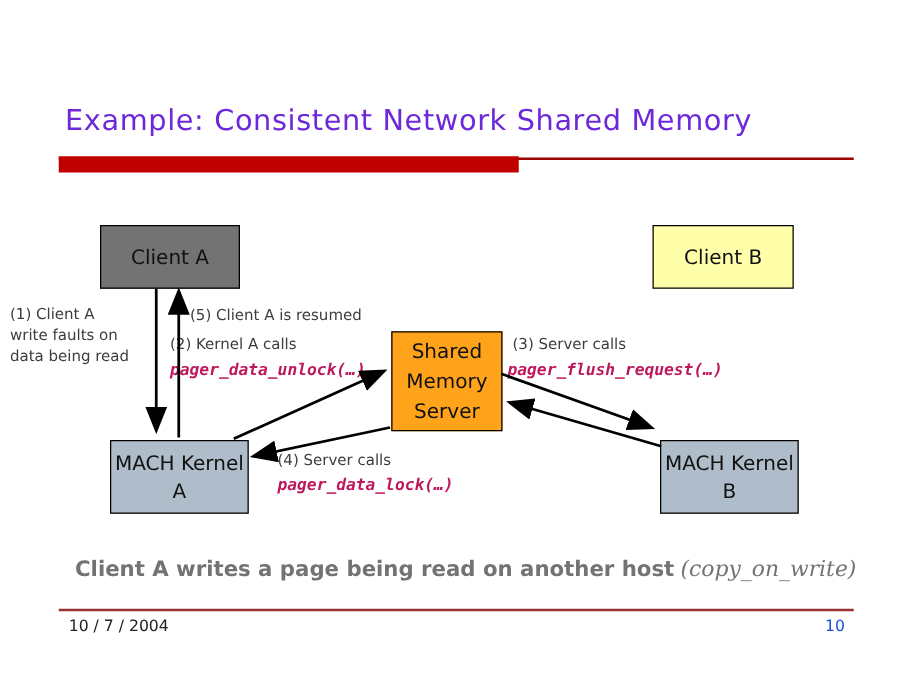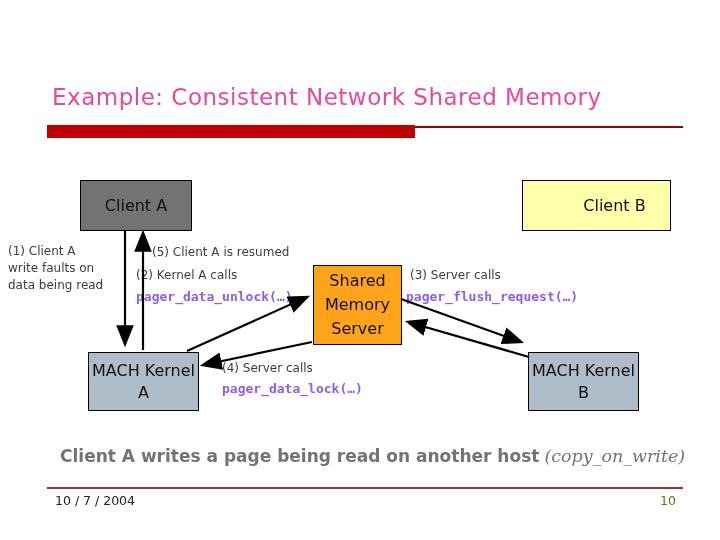--- a/index.html
+++ b/index.html
@@ -4,44 +4,44 @@
 <style>
   html,body{margin:0;padding:0;}
   body{
     width:720px;height:540px;position:relative;background:#ffffff;
     font-family:"DejaVu Sans","Liberation Sans",sans-serif;
     overflow:hidden;
   }
   .abs{position:absolute;}
   
   .slide-title{
-    left:52px;top:84px;font-size:23px;color:#ec4899;letter-spacing:0.5px;
+    left:52px;top:84px;font-size:23px;color:#6d28d9;letter-spacing:0.5px;
     white-space:nowrap;z-index:3;
   }
   .rule-thin{left:47px;top:126px;width:636px;height:2px;background:#990000;z-index:1;}
   .rule-thick{left:47px;top:125px;width:368px;height:13px;background:#c00000;z-index:2;}
   
   .node{
     border:1.5px solid #000;display:flex;flex-direction:column;
     align-items:center;justify-content:center;text-align:center;
     font-size:16px;color:#111;z-index:2;line-height:1.35;
   }
   .node .nowrap{white-space:nowrap;}
   .client-a{left:80px;top:180px;width:110px;height:49px;background:#737373;border-width:1.5px;}
-  .client-b{left:522px;top:180px;width:111px;height:49px;background:#ffffaa;padding-left:36px;}
+  .client-b{left:522px;top:180px;width:111px;height:49px;background:#ffffaa;}
   .server{left:313px;top:265px;width:87px;height:78px;background:#ffa31b;font-size:16px;line-height:24px;}
   .kernel{background:#aebdc9;width:109px;height:57px;}
   .kernel-a{left:88px;top:352px;}
   .kernel-b{left:528px;top:352px;}
   
   .note{font-size:12px;color:#3d3d3d;line-height:17px;z-index:3;}
   .code{
     font-family:"DejaVu Sans Mono","Liberation Mono",monospace;
-    font-weight:bold;color:#8b5cf6;font-size:13px;line-height:16px;
-    white-space:nowrap;z-index:3;
+    font-weight:bold;color:#be185d;font-size:13px;line-height:16px;
+    white-space:nowrap;z-index:3;font-style:italic;
   }
   .step1{left:8px;top:243px;width:126px;}
   .step5{left:152px;top:244px;white-space:nowrap;}
   .step2-label{left:136px;top:267px;white-space:nowrap;}
   .step2-code{left:136px;top:289px;}
   .step3-label{left:410px;top:267px;white-space:nowrap;}
   .step3-code{left:406px;top:289px;}
   .step4-label{left:222px;top:360px;white-space:nowrap;}
   .step4-code{left:222px;top:381px;}
   
@@ -50,21 +50,21 @@
   .caption{
     left:60px;top:446px;width:624px;text-align:center;font-size:17px;
     font-weight:bold;color:#737373;white-space:nowrap;z-index:3;
   }
   .caption .em{
     font-family:"DejaVu Serif","Liberation Serif",serif;
     font-style:italic;font-weight:normal;margin-left:5px;font-size:17.5px;
   }
   .foot-rule{left:47px;top:487px;width:636px;height:1.5px;background:#993333;z-index:1;}
   .foot-date{left:55px;top:493px;font-size:12.5px;color:#222;z-index:3;}
-  .foot-page{left:620px;top:493px;width:56px;text-align:right;font-size:12.5px;color:#4d7c0f;z-index:3;}
+  .foot-page{left:620px;top:493px;width:56px;text-align:right;font-size:12.5px;color:#1d4ed8;z-index:3;}
 </style>
 </head>
 <body>
 
 <div class="abs slide-title">Example: Consistent Network Shared Memory</div>
 <div class="abs rule-thin"></div>
 <div class="abs rule-thick"></div>
 
 <div class="abs node client-a">
   <span>Client A</span>

